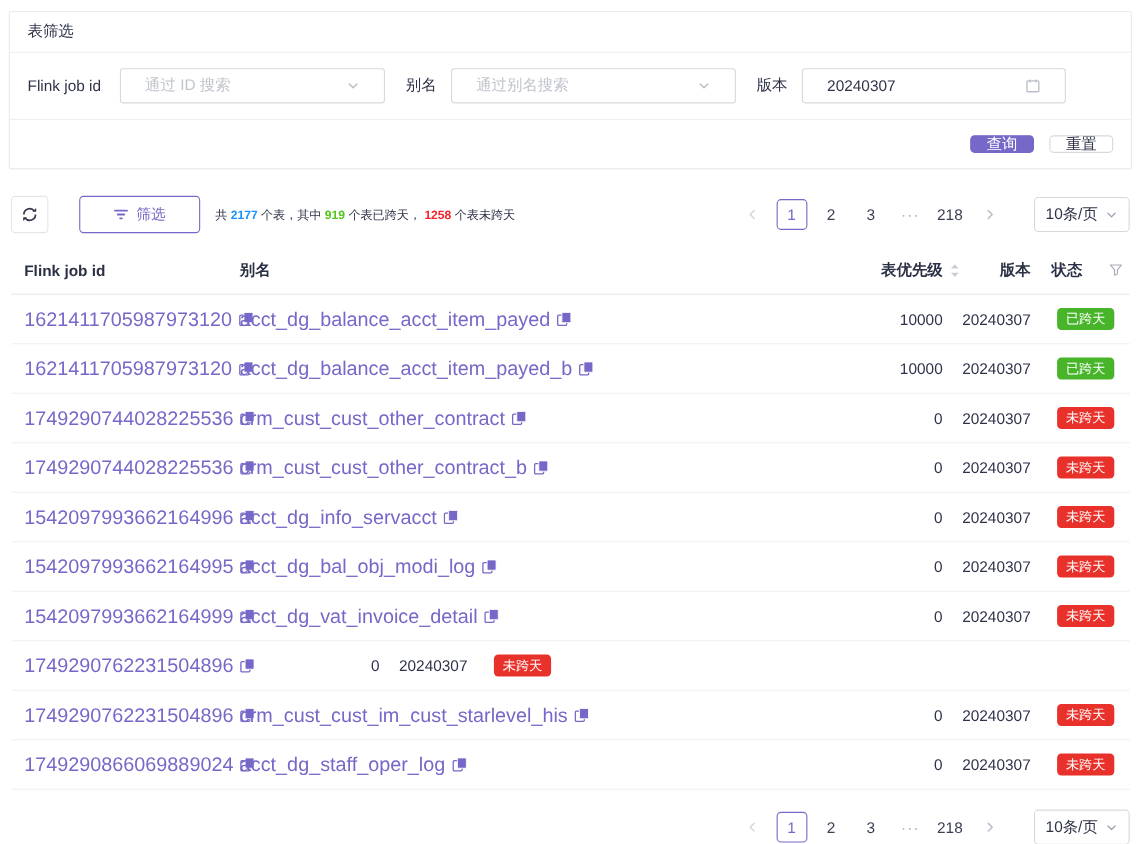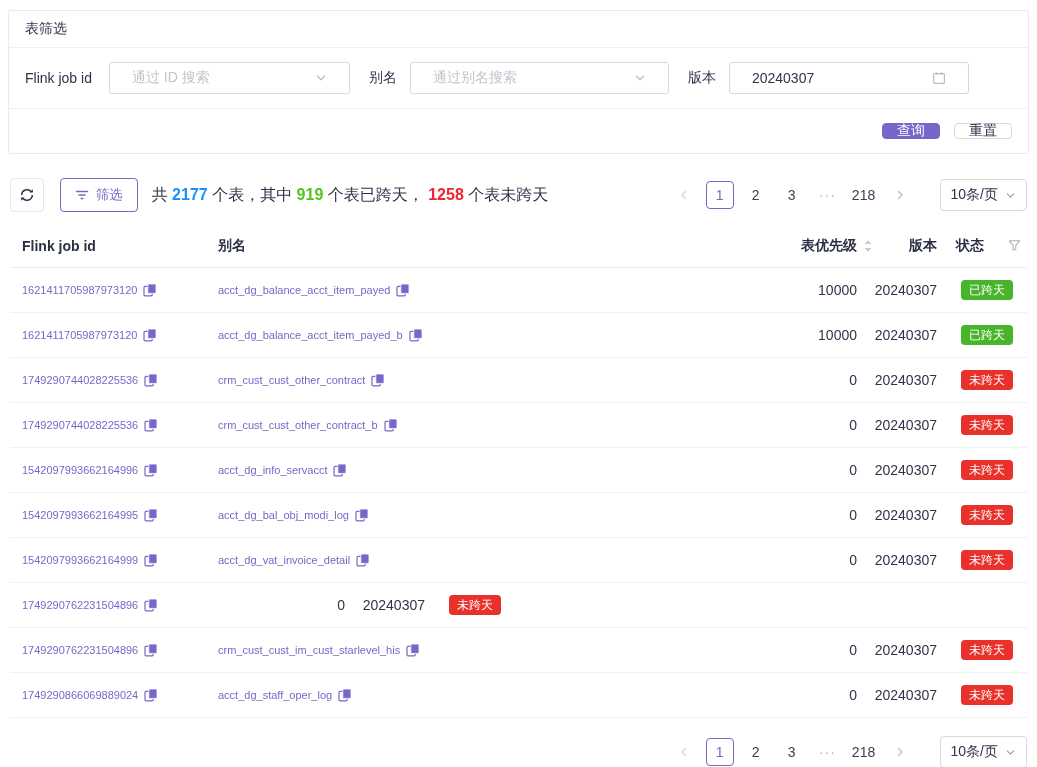--- a/index.html
+++ b/index.html
@@ -18,23 +18,23 @@
   .actions { display:flex; justify-content:flex-end; gap:14px; padding:14px 16px; }
   .btn { height:16px; padding:0 14px; border-radius:4px; font-size:14px; cursor:pointer;
          display:inline-flex; align-items:center; }
   .btn-primary { background:#7568c8; border:1px solid #7568c8; color:#fff; }
   .btn-default { background:#fff; border:1px solid #d9d9d9; color:#2f3349; }
 
   
   .toolbar { display:flex; align-items:center; margin:24px 10px 0; }
   .icon-btn { width:34px; height:34px; border:1px solid #e5e6ea; border-radius:4px; background:#fff;
               display:flex; align-items:center; justify-content:center; cursor:pointer; }
-  .filter-btn { height:34px; margin-left:16px; padding:0 14px; border:1px solid #7568c8; border-radius:4px;
+  .filter-btn { height:34px; margin-left:28px; padding:0 30px; border:1px solid #7568c8; border-radius:4px;
                 background:#fff; color:#7568c8; display:inline-flex; align-items:center; gap:7px; cursor:pointer; }
-  .summary { margin-left:14px; font-size:16px; color:#2f3349; white-space:nowrap; }
+  .summary { margin-left:14px; font-size:11px; color:#2f3349; white-space:nowrap; }
   .summary b { font-weight:700; }
 
   
   .pager { display:flex; align-items:center; gap:8px; margin-left:auto; }
   .pg-item { min-width:28px; height:28px; display:flex; align-items:center; justify-content:center;
              border-radius:4px; color:#3a3f52; cursor:pointer; font-size:14px; }
   .pg-item.active { border:1px solid #7568c8; color:#7568c8; }
   .pg-nav { color:#c9ccd6; }
   .pg-ellipsis { color:#aab0bc; letter-spacing:1px; cursor:default; }
   .size-select { height:32px; border:1px solid #d9d9d9; border-radius:4px; padding:0 10px; margin-left:18px;
@@ -46,21 +46,21 @@
   .thead { height:44px; border-bottom:1px solid #e9e9ee; font-weight:700; color:#2b3044; }
   .trow { height:45px; border-bottom:1px solid #f0f0f4; }
   .c { display:flex; align-items:center; }
   .c1 { width:208px; padding-left:12px; }
   .c2 { flex:1; }
   .c3 { width:150px; justify-content:flex-end; padding-right:23px; }
   .thead .c3 { padding-right:7px; gap:6px; }
   .c4 { width:57px; justify-content:flex-end; }
   .c5 { width:90px; justify-content:flex-end; padding-right:14px; }
   .thead .c5 { padding-right:6px; gap:24px; }
-  .cell-link { color:#7568c8; text-decoration:none; font-size:11px; cursor:pointer; }
+  .cell-link { color:#7568c8; text-decoration:none; font-size:18px; cursor:pointer; }
   .copy { margin-left:6px; display:inline-flex; cursor:pointer; }
   .num { color:#2f3349; font-size:14px; }
   .badge { color:#fff; font-size:12px; line-height:1; padding:4px 8px; border-radius:4px; white-space:nowrap; }
 
   .bottom-pager { display:flex; justify-content:flex-end; margin:18px 10px 22px; }
   svg { display:block; }
 </style>
 </head>
 <body>
 

